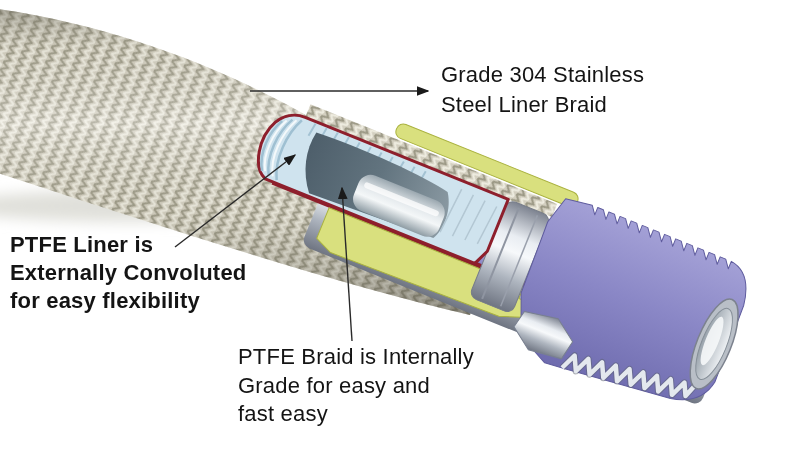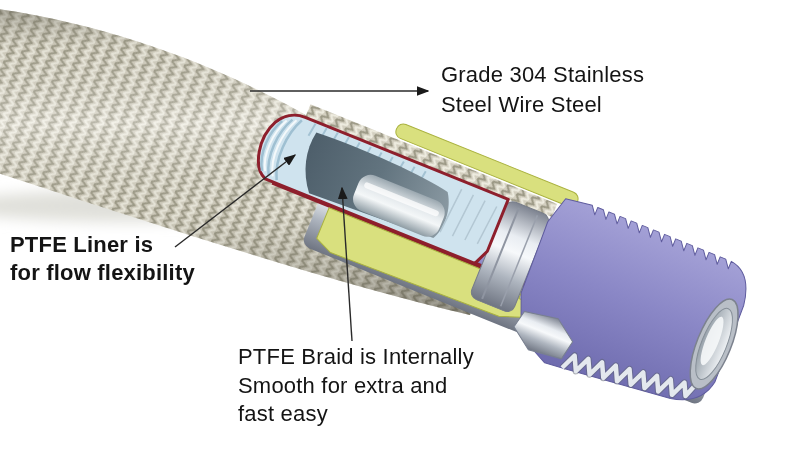--- a/index.html
+++ b/index.html
@@ -136,27 +136,28 @@
 
     <g fill="none" stroke="#2a2a2a" stroke-width="1.4">
       <path d="M250 91 L428 91" marker-end="url(#arrow)"></path>
       <path d="M175 247 L295 155" marker-end="url(#arrow)"></path>
       <path d="M352 341 L342 188" marker-end="url(#arrow)"></path>
     </g>
   </svg>
 
   <div class="lbl lbl-braid">
     <span class="ln">Grade 304 Stainless</span>
-    <span class="ln">Steel Wire Steel</span>
+    <span class="ln">Steel Liner Braid</span>
   </div>
 
   <div class="lbl lbl-ext">
     <span class="ln">PTFE Liner is</span>
-    <span class="ln">for flow flexibility</span>
+    <span class="ln">Externally Convoluted</span>
+    <span class="ln">for easy flexibility</span>
   </div>
 
   <div class="lbl lbl-int">
     <span class="ln">PTFE Braid is Internally</span>
-    <span class="ln">Smooth for extra and</span>
+    <span class="ln">Grade for easy and</span>
     <span class="ln">fast easy</span>
   </div>
 
 </div>
 
 </body></html>

